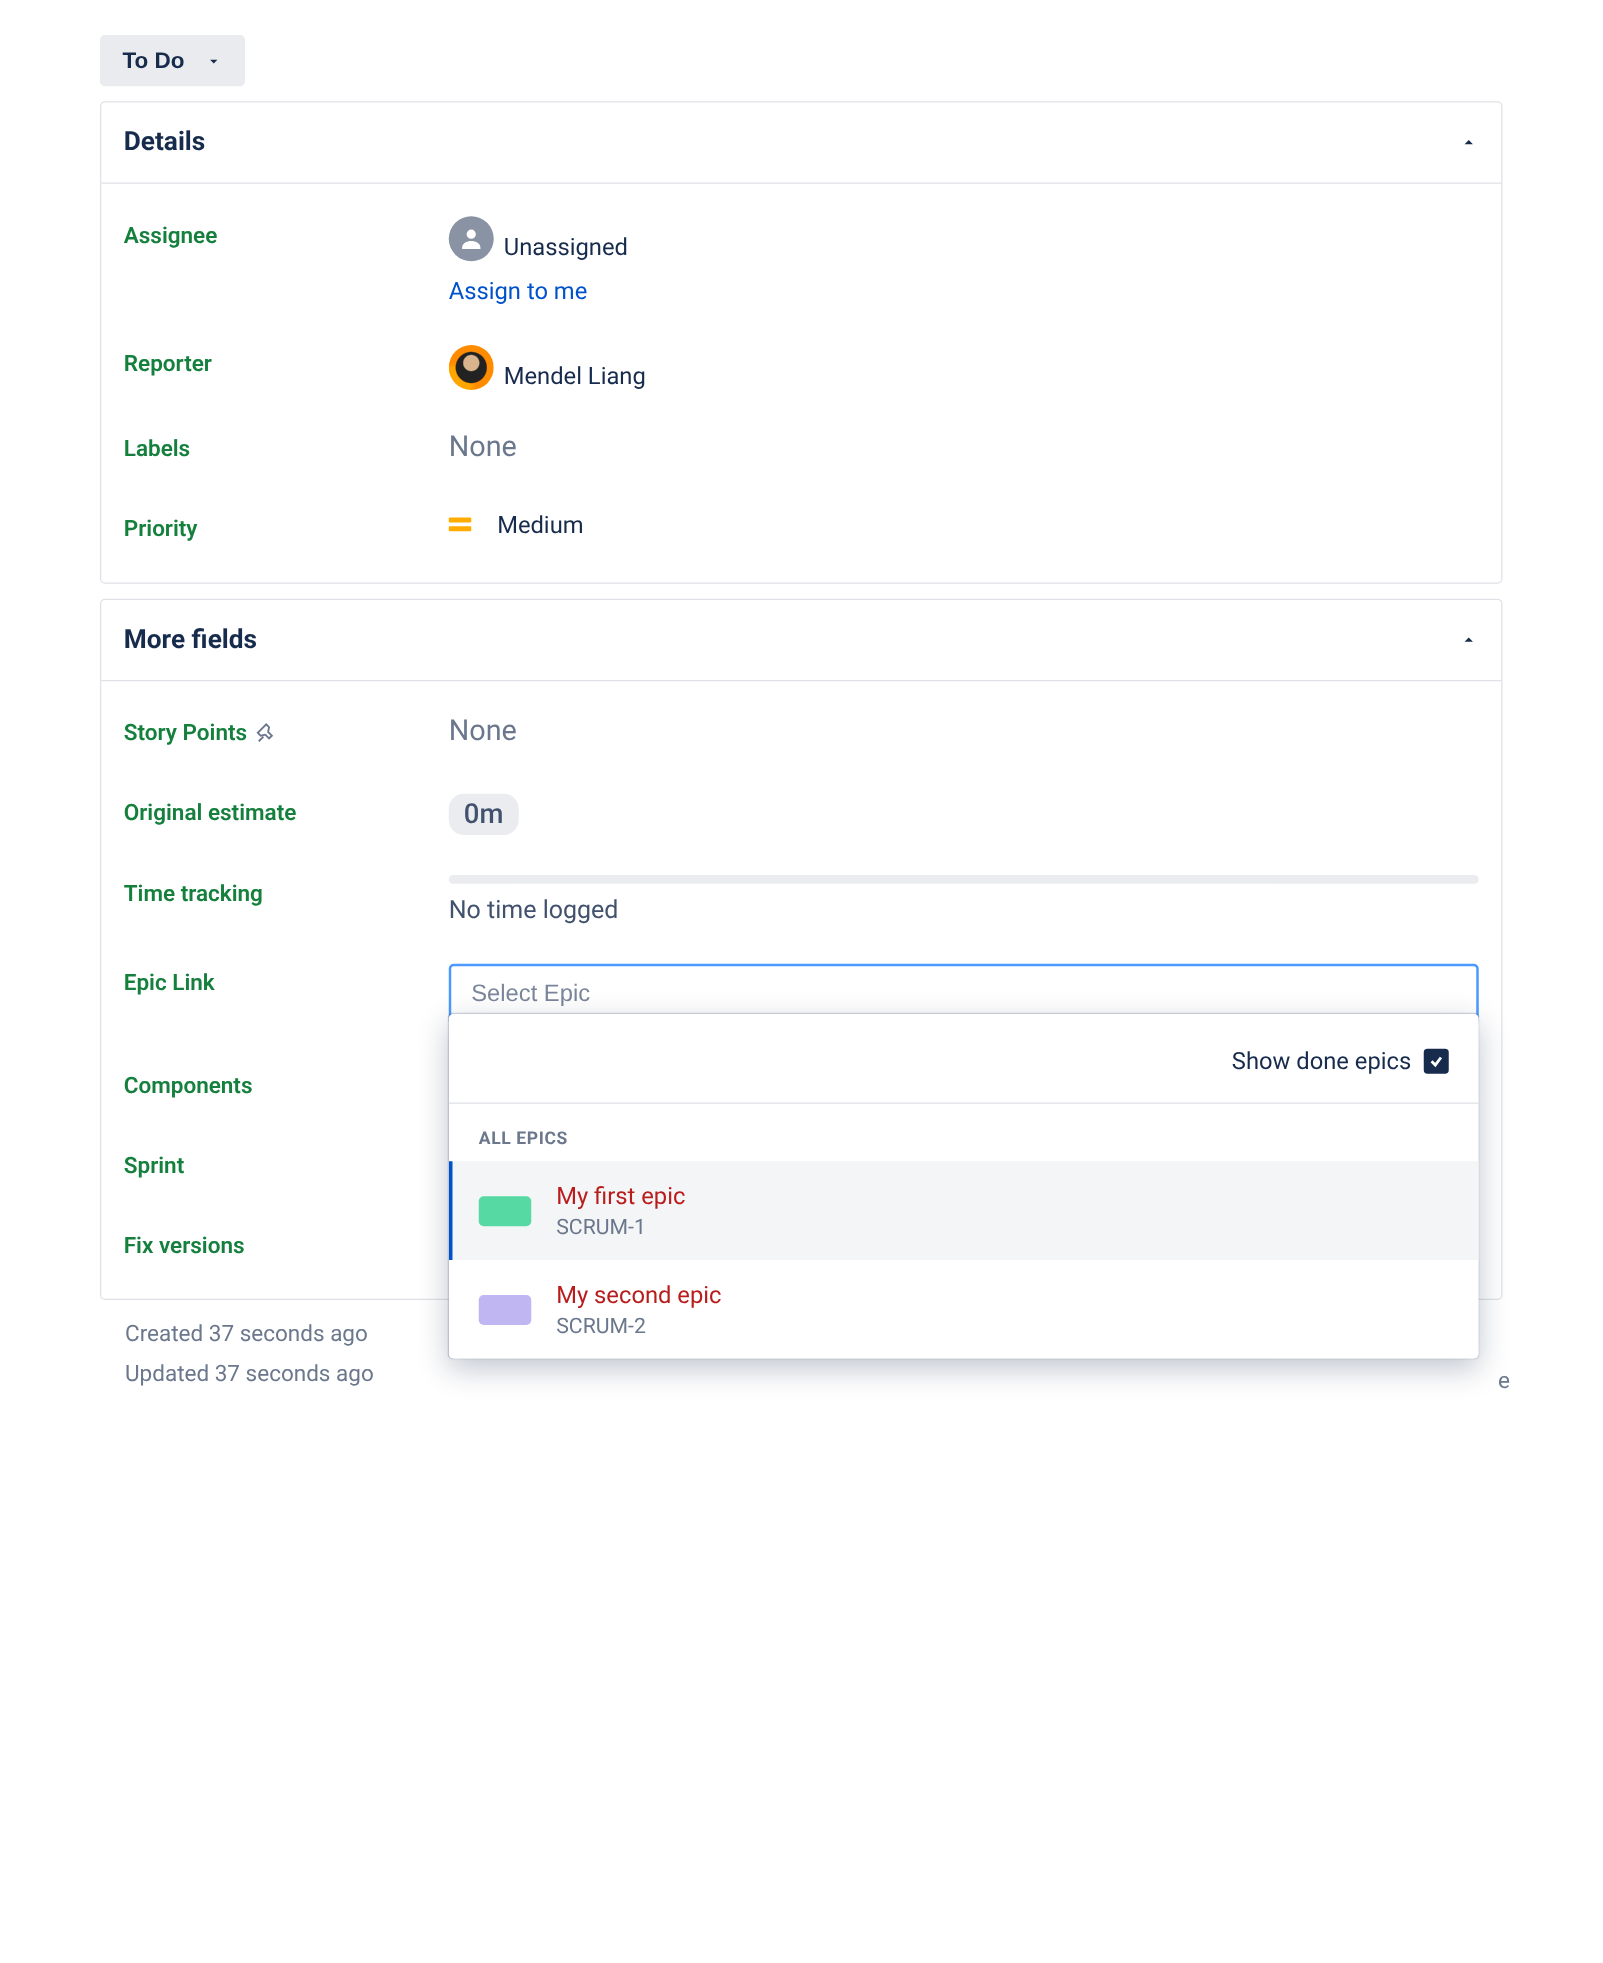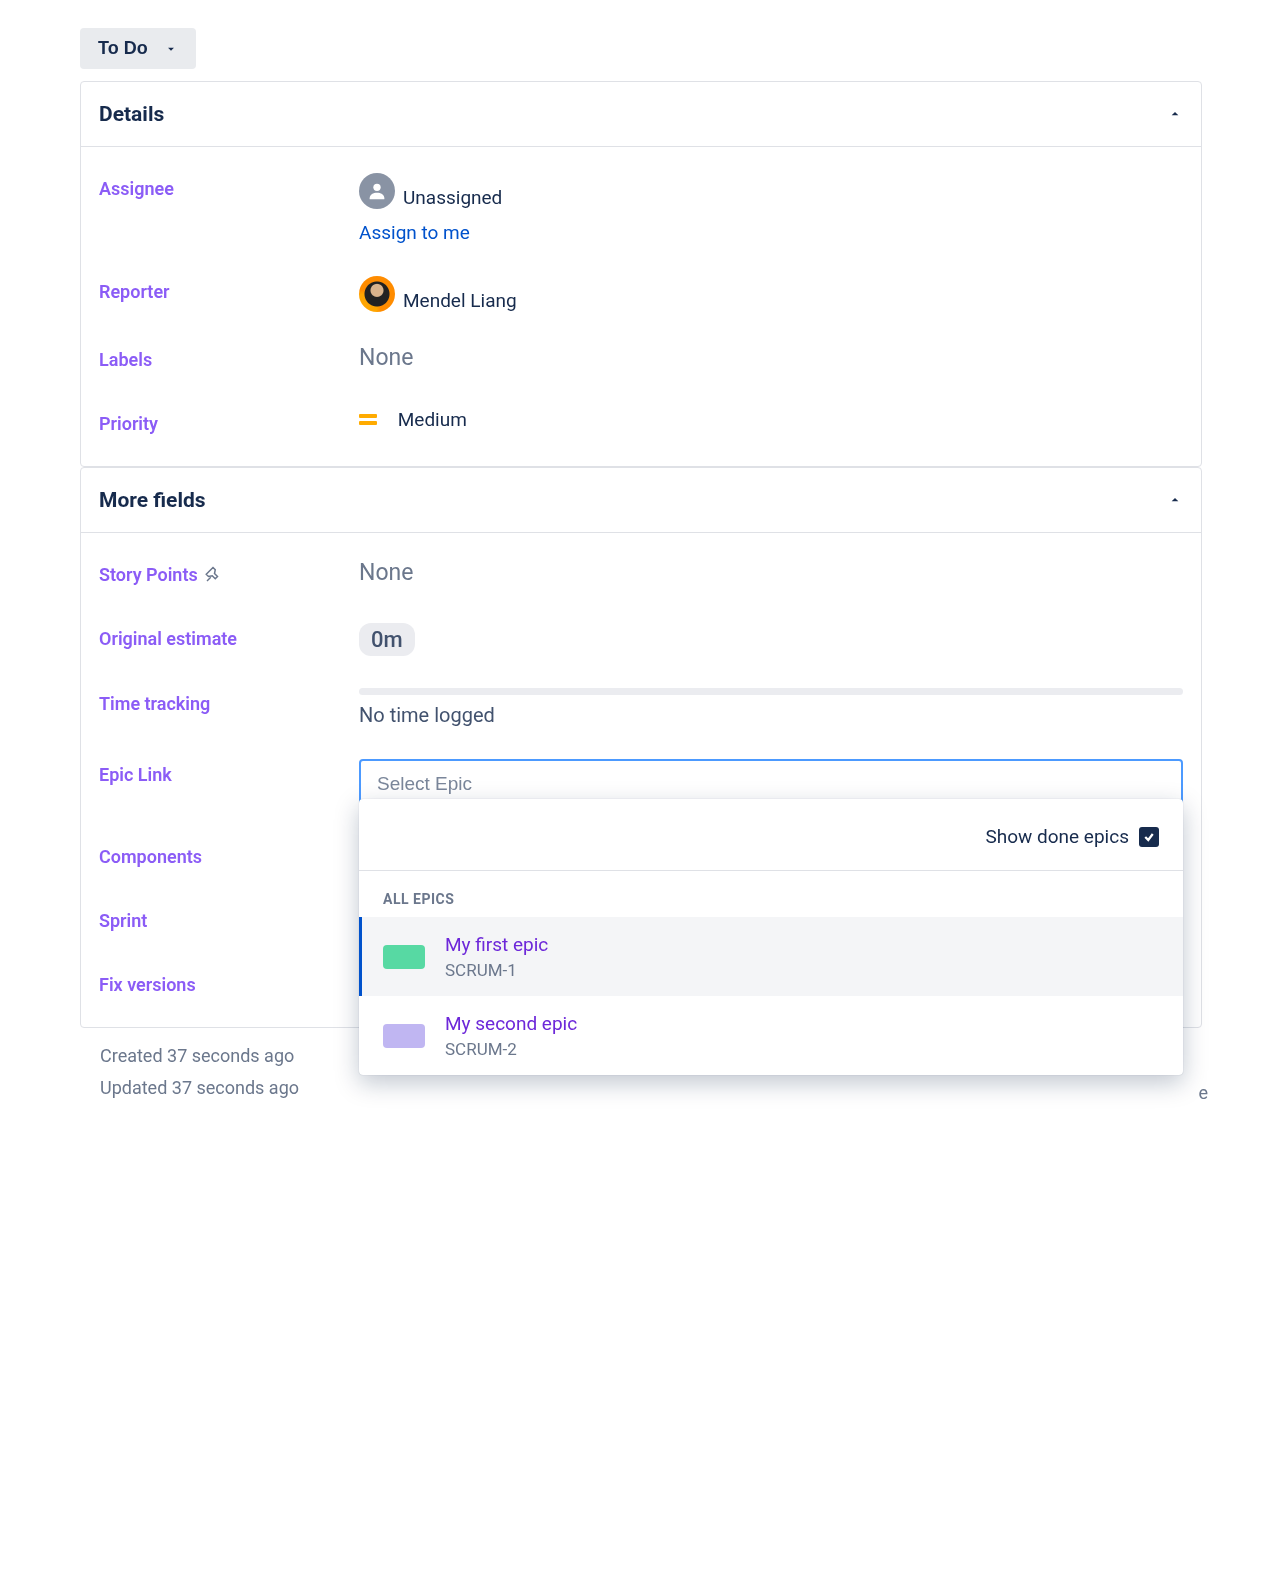--- a/index.html
+++ b/index.html
@@ -23,20 +23,21 @@
     color: #172B4D;
     cursor: pointer;
     margin-bottom: 12px;
   }
   .chevron-down {
     width: 14px; height: 14px;
   }
   .panel {
     border: 1px solid #dfe1e6;
     border-radius: 4px;
+    margin-bottom: 12px;
     background: #fff;
   }
   .panel-header {
     display: flex;
     justify-content: space-between;
     align-items: center;
     padding: 20px 18px;
     border-bottom: 1px solid #dfe1e6;
     cursor: pointer;
   }
@@ -54,21 +55,21 @@
   }
   .field-row {
     display: flex;
     align-items: flex-start;
     padding: 16px 18px;
   }
   .field-label {
     flex: 0 0 260px;
     font-size: 18px;
     font-weight: 600;
-    color: #8b5cf6;
+    color: #15803d;
     line-height: 32px;
     display: flex;
     align-items: center;
     gap: 6px;
   }
   .field-value {
     flex: 1;
     font-size: 19px;
     color: #172B4D;
   }
@@ -190,21 +191,21 @@
     background: #f4f5f7;
     position: relative;
     box-shadow: inset 3px 0 0 #0052CC;
   }
   .epic-swatch {
     width: 42px; height: 24px;
     border-radius: 4px;
   }
   .swatch-green { background: #57D9A3; }
   .swatch-purple { background: #C0B6F2; }
-  .epic-text .name { font-size: 19px; color: #6d28d9; }
+  .epic-text .name { font-size: 19px; color: #b91c1c; }
   .epic-text .key  { font-size: 17px; color: #6B778C; margin-top: 4px; }
   .epic-wrapper { position: relative; width: 100%; }
   .timestamps {
     margin-top: 12px;
     padding-left: 20px;
     font-size: 18px;
     color: #6B778C;
     line-height: 1.8;
   }
   .configure-peek {

